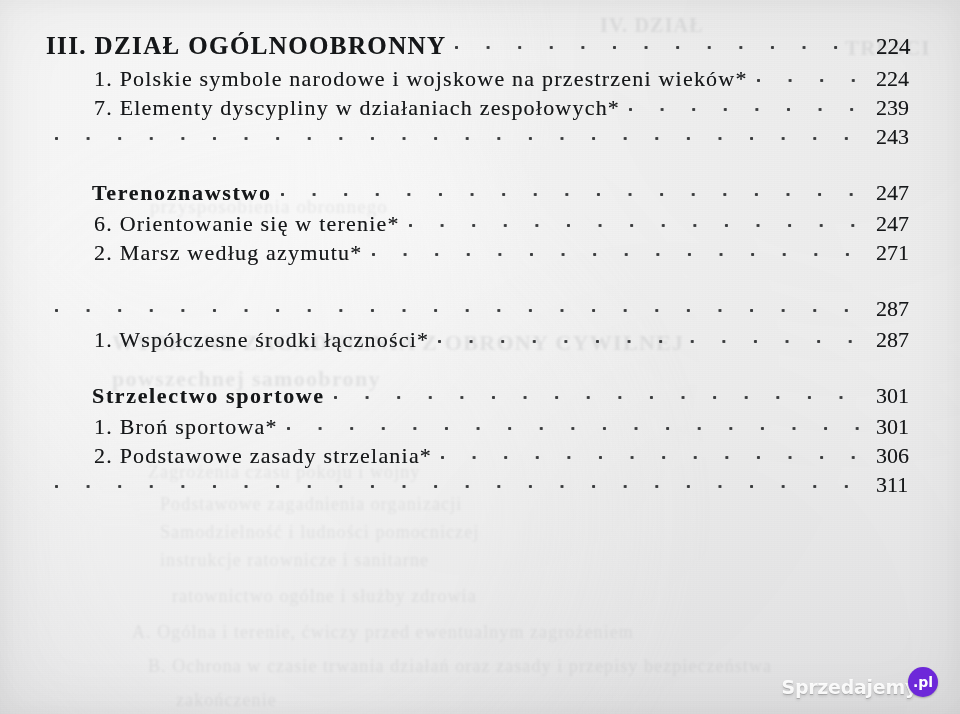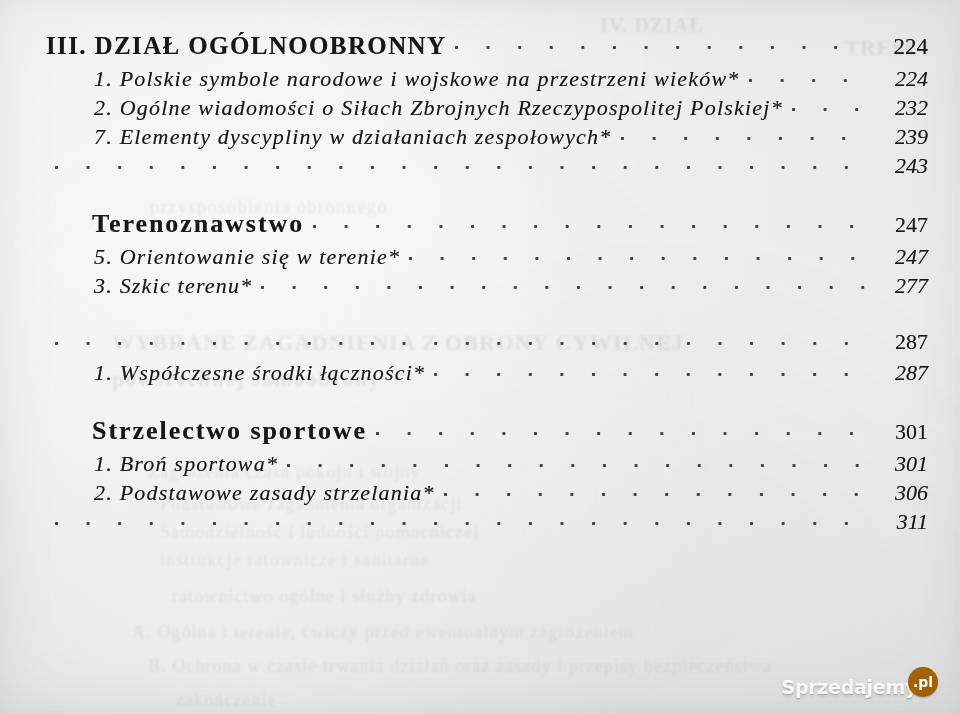--- a/index.html
+++ b/index.html
@@ -111,52 +111,52 @@
     height: 3px;
     background-image: radial-gradient(circle at 1.5px 1.5px, #2b2d2f 1.35px, rgba(0,0,0,0) 1.7px);
     background-size: 31.6px 3px;
     background-repeat: repeat-x;
     opacity: .92;
   }
 
   .row .page {
     flex: 0 0 auto;
     width: 52px;
-    text-align: right;
+    text-align: left;
     white-space: nowrap;
   }
 
   
   .row.major { margin-bottom: 10px; }
   .row.major .label {
     font-weight: bold;
     font-size: 25px;
     letter-spacing: .055em;
   }
   .row.major .page {
     font-size: 23px;
     padding-left: 4px;
   }
   .row.major .leader::before { bottom: .30em; }
 
   
   .row.section { margin-bottom: 9px; }
   .row.section .label {
     font-weight: bold;
-    font-size: 26px;
+    font-size: 22px;
     letter-spacing: .075em;
     padding-left: 46px;
   }
   .row.section .page {
     font-size: 22px;
     padding-left: 4px;
   }
 
   
-  .row.item { margin-bottom: 7px; font-style: italic; }
+  .row.item { margin-bottom: 7px; }
   .row.item .label {
     font-size: 22px;
     letter-spacing: .055em;
     padding-left: 48px;
   }
   .row.item .page {
     font-size: 22px;
     padding-left: 4px;
   }
 
@@ -183,21 +183,21 @@
     text-shadow:
       0 1px 0 rgba(0,0,0,.17),
       0 2px 3px rgba(0,0,0,.13);
   }
   #watermark .wm-badge {
     margin-left: -9px;
     margin-top: -9px;
     width: 30px;
     height: 30px;
     border-radius: 50%;
-    background: #a16207;
+    background: #6d28d9;
     color: #ffffff;
     font-family: "DejaVu Sans", "Liberation Sans", sans-serif;
     font-weight: bold;
     font-size: 14px;
     display: flex;
     align-items: center;
     justify-content: center;
     box-shadow: 0 1px 2px rgba(0,0,0,.25);
   }
 </style>
@@ -232,50 +232,45 @@
           <span class="label ink">III.  DZIAŁ  OGÓLNOOBRONNY</span>
           <span class="leader"></span>
           <span class="page ink">224</span>
         </div>
         <div class="row item">
           <span class="label ink">1. Polskie symbole narodowe i wojskowe na przestrzeni wieków*</span>
           <span class="leader"></span>
           <span class="page ink">224</span>
         </div>
         <div class="row item">
-          <span class="label ink">2. Ogólne wiadomości o Siłach Zbrojnych Rzeczypospolitej Polskiej*</span>
-          <span class="leader"></span>
-          <span class="page ink">232</span>
-        </div>
-        <div class="row item">
           <span class="label ink">7. Elementy dyscypliny w działaniach zespołowych*</span>
           <span class="leader"></span>
           <span class="page ink">239</span>
         </div>
         <div class="row item">
           <span class="leader"></span>
           <span class="page ink">243</span>
         </div>
       </div>
       <div class="gap"></div>
       <div class="block">
         <div class="row section">
           <span class="label ink">Terenoznawstwo</span>
           <span class="leader"></span>
           <span class="page ink">247</span>
         </div>
         <div class="row item">
-          <span class="label ink">5. Orientowanie się w terenie*</span>
+          <span class="label ink">6. Orientowanie się w terenie*</span>
           <span class="leader"></span>
           <span class="page ink">247</span>
         </div>
         <div class="row item">
-          <span class="label ink">3. Szkic terenu*</span>
-          <span class="leader"></span>
-          <span class="page ink">277</span>
+          <span class="label ink">2. Marsz według azymutu*</span>
+          <span class="leader"></span>
+          <span class="page ink">271</span>
         </div>
       </div>
       <div class="gap"></div>
       <div class="block">
         <div class="row section">
           <span class="leader"></span>
           <span class="page ink">287</span>
         </div>
         <div class="row item">
           <span class="label ink">1. Współczesne środki łączności*</span>

